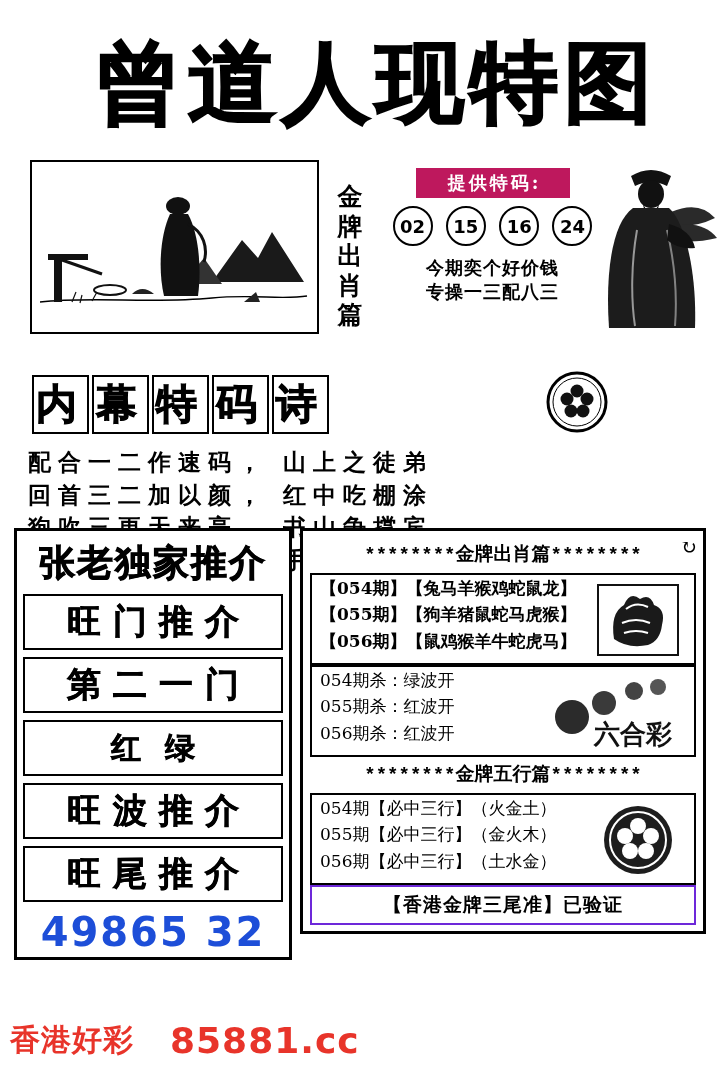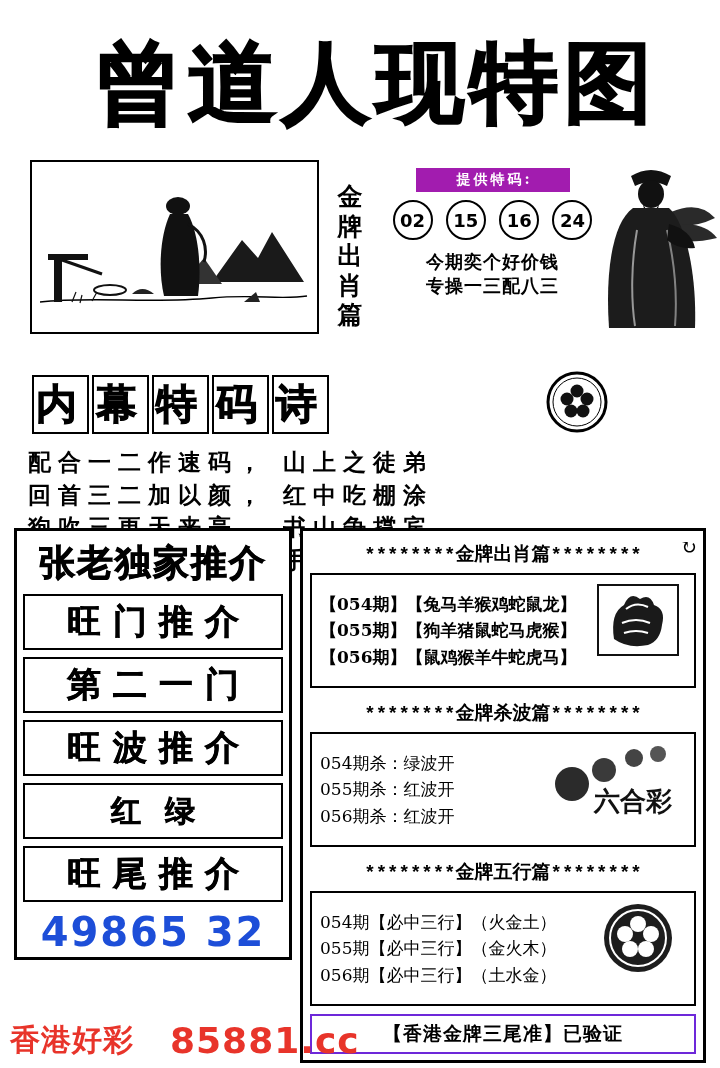--- a/index.html
+++ b/index.html
@@ -71,25 +71,25 @@
     text-align: center;
   }
 
   .code-panel {
     position: absolute;
     left: 355px;
     top: 8px;
     width: 215px;
   }
   .code-panel-title {
-    background: #a21caf;
+    background: #be185d;
     color: #fff;
     font-family: "DejaVu Serif", serif;
     font-weight: bold;
-    font-size: 14px;
+    font-size: 18px;
     letter-spacing: 3px;
     text-align: center;
     padding: 3px 0 3px 4px;
     width: 150px;
     margin: 0 auto 8px auto;
   }
   .ball-row {
     display: flex;
     justify-content: space-between;
     margin: 0 auto 7px auto;
@@ -225,22 +225,21 @@
     font-family: Liberation Mono, monospace;
     font-weight: bold;
     font-size: 19px;
     text-align: center;
     letter-spacing: 0px;
     padding: 4px 0 6px 0;
     white-space: nowrap;
   }
   .rc-box {
     border: 2px solid #000;
-    padding: 16px 8px;
-    margin-bottom: 8px;
+    padding: 0 8px;
     position: relative;
     min-height: 92px;
     box-sizing: border-box;
   }
   .rc-line {
     font-family: "DejaVu Serif", serif;
     font-weight: bold;
     font-size: 17px;
     line-height: 1.55;
     white-space: nowrap;
@@ -399,22 +398,22 @@
     <div>回首三二加以颜，  红中吃棚涂</div>
     <div>狗吹三更天来亮，  书山争撑宾</div>
     <div>二六近前向四去，  手下当大王</div>
   </div>
 </div>
 
 <div class="left-col">
   <div class="lc-head">张老独家推介</div>
   <div class="lc-cell">旺门推介</div>
   <div class="lc-cell">第二一门</div>
+  <div class="lc-cell small">红绿</div>
   <div class="lc-cell">旺波推介</div>
-  <div class="lc-cell small">红绿</div>
   <div class="lc-cell">旺尾推介</div>
   <div class="lc-number">49865 32</div>
 </div>
 
 <div class="right-col">
   <div class="corner-mark">↻</div>
 
   <div class="rc-banner">********金牌出肖篇********</div>
   <div class="rc-box">
     <div class="rc-line">【054期】【兔马羊猴鸡蛇鼠龙】</div>
@@ -424,21 +423,20 @@
       <svg width="92" height="82" viewBox="0 0 92 82">
         <rect x="6" y="6" width="80" height="70" fill="none" stroke="#111" stroke-width="2"></rect>
         <path d="M22 60 q-4 -26 10 -34 q6 -14 16 -6 q10 -6 14 6 q12 4 8 20 q-2 16 -14 20 q-20 4 -34 -6 z" fill="#1a1a1a"></path>
         <path d="M34 30 q10 -8 22 -2" stroke="#fff" stroke-width="2" fill="none"></path>
         <path d="M30 44 q14 -6 28 0" stroke="#fff" stroke-width="2" fill="none"></path>
         <path d="M32 54 q12 -4 24 0" stroke="#fff" stroke-width="2" fill="none"></path>
       </svg>
     </div>
   </div>
 
-  <div class="rc-banner">********金牌杀波篇********</div>
   <div class="rc-box">
     <div class="rc-line thin">054期杀：绿波开</div>
     <div class="rc-line thin">055期杀：红波开</div>
     <div class="rc-line thin">056期杀：红波开</div>
     <div class="rc-art" style="width:150px;right:2px;top:6px;">
       <svg width="150" height="80" viewBox="0 0 150 80">
         <circle cx="30" cy="44" r="17" fill="#2b2b2b"></circle>
         <circle cx="62" cy="30" r="12" fill="#3a3a3a"></circle>
         <circle cx="92" cy="18" r="9" fill="#444"></circle>
         <circle cx="116" cy="14" r="8" fill="#555"></circle>

